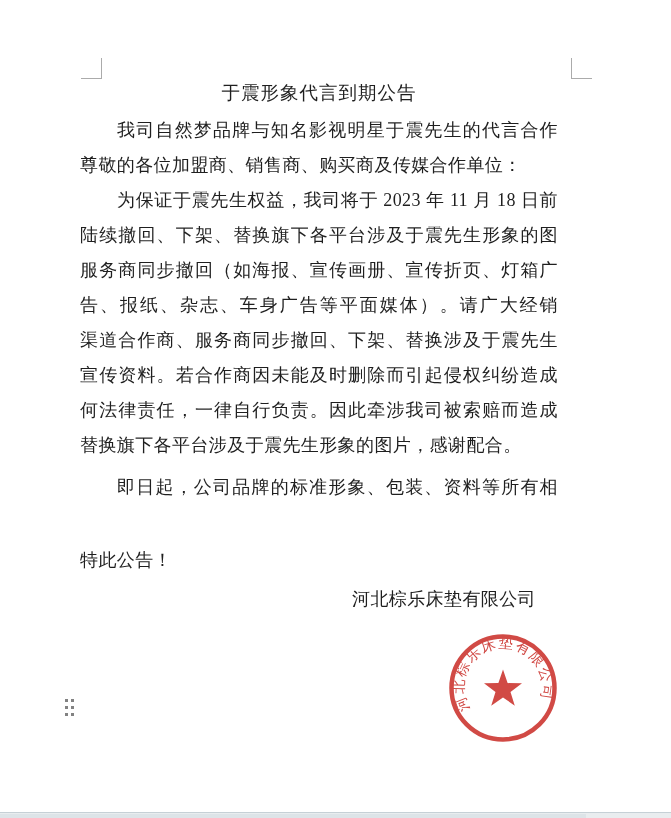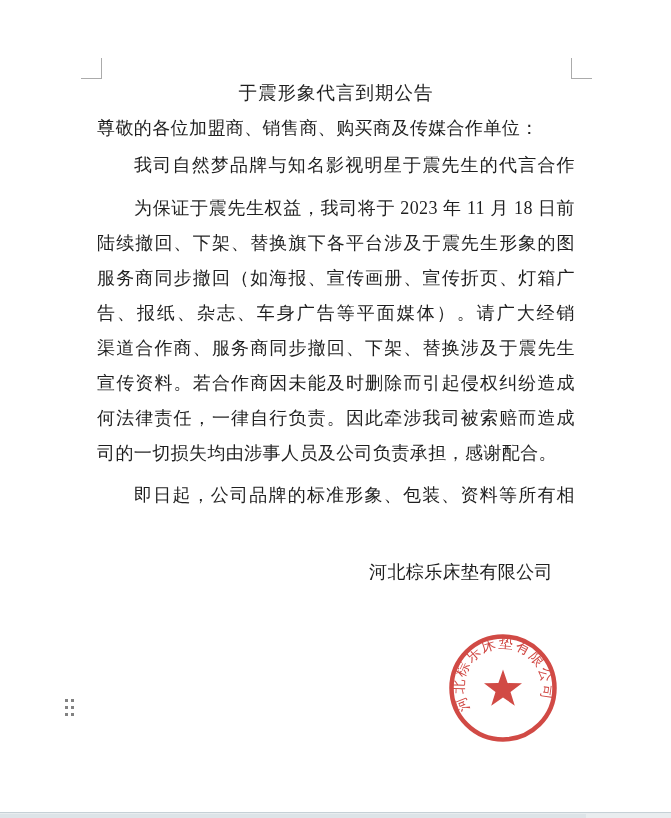--- a/index.html
+++ b/index.html
@@ -5,27 +5,27 @@
   * { margin: 0; padding: 0; box-sizing: border-box; }
   html, body { width: 671px; height: 818px; background: #ffffff; overflow: hidden; }
   body { position: relative; font-family: "Liberation Serif", "DejaVu Serif", serif; color: #1f1f1f; }
 
   
   .crop { position: absolute; width: 21px; height: 21px; }
   .crop-tl { left: 81px; top: 58px; border-right: 1px solid #ababab; border-bottom: 1px solid #ababab; }
   .crop-tr { left: 571px; top: 58px; border-left: 1px solid #ababab; border-bottom: 1px solid #ababab; }
 
   
-  .content { position: absolute; left: 97px; top: 76px; width: 478px; }
+  .content { position: absolute; left: 80px; top: 76px; width: 478px; }
   .line { height: 35px; line-height: 35px; font-size: 18px; letter-spacing: 0.4px; white-space: nowrap; }
   .title { text-align: center; font-size: 18.5px; letter-spacing: 1px; }
   .indent { text-indent: 37px; }
   .fill { text-align: justify; text-align-last: justify; white-space: normal; height: 35px; overflow: hidden; }
   .p1 { margin-top: 2px; }
-  .p2 { margin-top: 8px; }
+  .p2 { margin-top: 0; }
   .p3 { margin-top: 7px; }
   .gap { height: 38px; }
   .sign { text-align: right; margin-top: 4px; padding-right: 22px; }
   .date { text-align: right; padding-right: 27px; }
 
   
   .seal { position: absolute; left: 448px; top: 633px; width: 110px; height: 110px; mix-blend-mode: multiply; opacity: 0.92; }
 
   
   .dots { position: absolute; left: 65px; top: 699px; display: grid; grid-template-columns: repeat(2, 3px); grid-auto-rows: 3px; column-gap: 3px; row-gap: 4px; }
@@ -36,37 +36,38 @@
   .hscroll .thumb { position: absolute; left: 0; top: 1px; height: 5px; width: 586px; background: #dde4e8; }
 </style>
 </head>
 <body>
 
 <div class="crop crop-tl"></div>
 <div class="crop crop-tr"></div>
 
 <div class="content">
   <div class="line title">于震形象代言到期公告</div>
+  <div class="line indent fill p1">我司自然梦品牌与知名影视明星于震先生的代言合作</div>
+
   <div class="line">尊敬的各位加盟商、销售商、购买商及传媒合作单位：</div>
-
-  <div class="line indent fill p1">我司自然梦品牌与知名影视明星于震先生的代言合作</div>
 
   <div class="line indent fill p2">为保证于震先生权益，我司将于 2023 年 11 月 18 日前</div>
   <div class="line fill">陆续撤回、下架、替换旗下各平台涉及于震先生形象的图片、</div>
   <div class="line fill">服务商同步撤回（如海报、宣传画册、宣传折页、灯箱广</div>
   <div class="line fill">告、报纸、杂志、车身广告等平面媒体）。请广大经销商、</div>
   <div class="line fill">渠道合作商、服务商同步撤回、下架、替换涉及于震先生的</div>
   <div class="line fill">宣传资料。若合作商因未能及时删除而引起侵权纠纷造成任</div>
   <div class="line fill">何法律责任，一律自行负责。因此牵涉我司被索赔而造成我</div>
-  <div class="line">司的一切损失均由涉事人员及公司负责承担，感谢配合。</div>
+  <div class="line">替换旗下各平台涉及于震先生形象的图片，感谢配合。</div>
 
   <div class="line indent fill p3">即日起，公司品牌的标准形象、包装、资料等所有相关</div>
 
   <div class="gap"></div>
 
+  <div class="line">特此公告！</div>
 
   <div class="line sign">河北棕乐床垫有限公司</div>
 </div>
 
 <svg class="seal" viewBox="0 0 110 110">
   <circle cx="55" cy="55" r="51.5" fill="none" stroke="#cd3a35" stroke-width="4.5"></circle>
   <path id="sealArc" d="M 23.1 77.4 A 39.5 39.5 0 1 1 86.9 77.4" fill="none"></path>
   <text font-size="14.5" fill="#cd3a35" letter-spacing="1.5" font-family="Liberation Serif, DejaVu Serif, serif">
     <textPath href="#sealArc" startOffset="2">河北棕乐床垫有限公司</textPath>
   </text>

